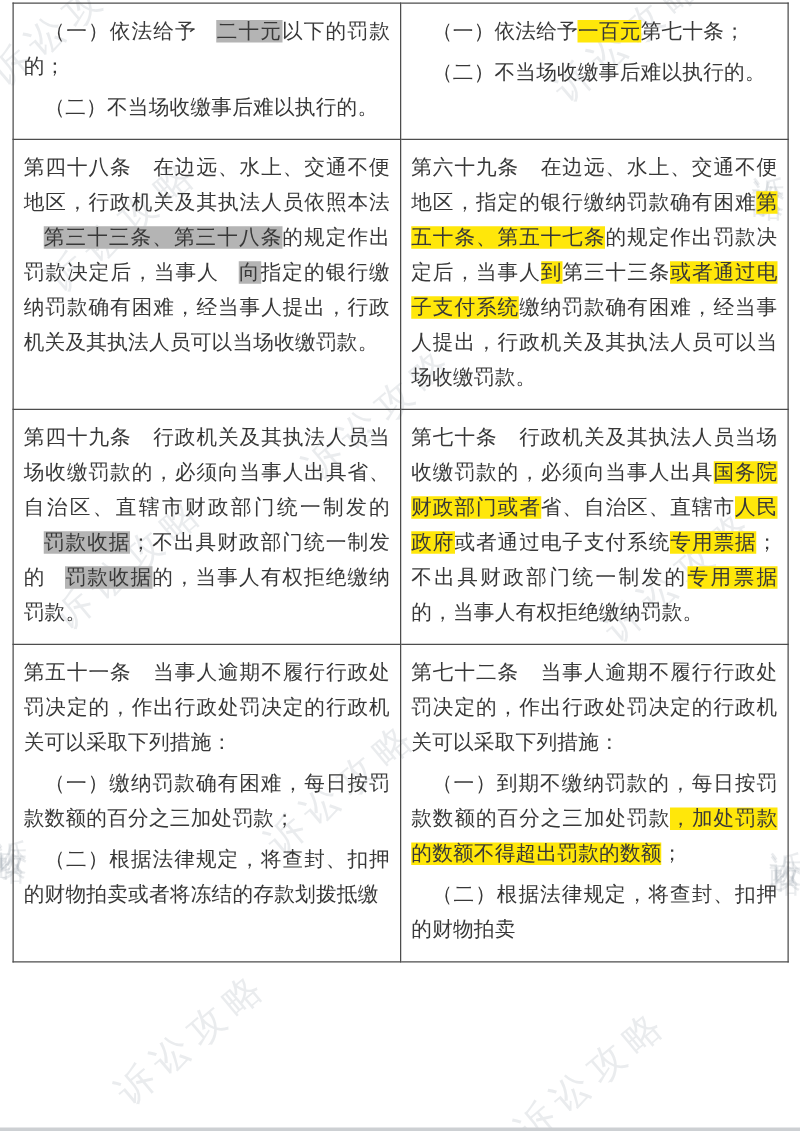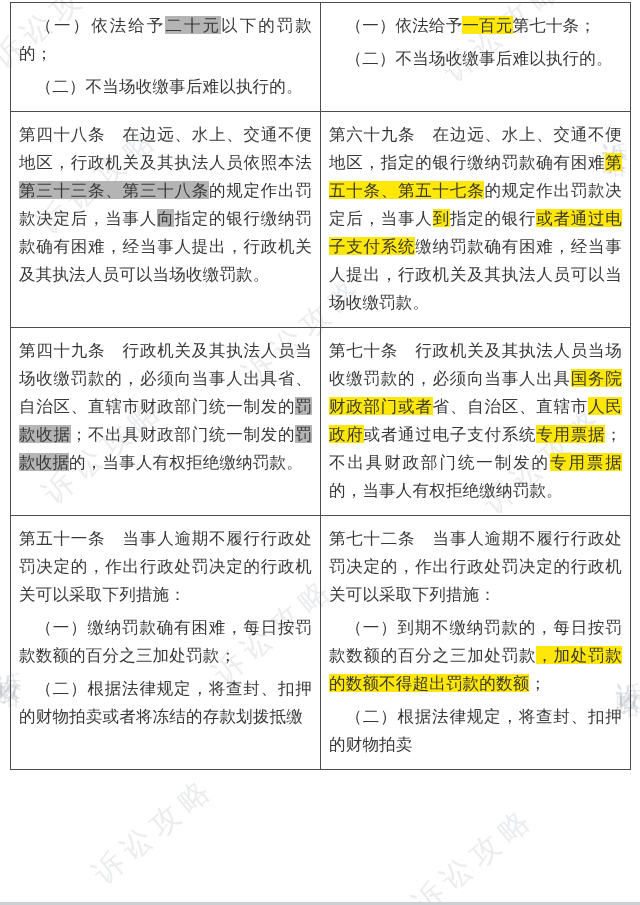--- a/index.html
+++ b/index.html
@@ -51,21 +51,21 @@
   }
   p.para{
     margin:5px 0;
     font-size:16.5px;
     line-height:28px;
     color:var(--text,#383838);
     text-align:justify;
     letter-spacing:0.2px;
   }
   p.para.item{ text-indent:1em; }
-  span.hl-old{ background:var(--hl-old,#b4b4b4); }
+  span.hl-old{ background:var(--hl-old,#b4b4b4);margin-left:16px; }
   span.hl-new{ background:var(--hl-new,#ffe70a); }
   .bottom-edge{
     position:absolute;
     left:0;bottom:0;
     width:640px;height:3px;
     background:#cdd0d3;
     z-index:2;
   }
 </style>
 </head>
@@ -96,21 +96,21 @@
           <td>
             <p class="para item"><span>（一）依法给予</span><span class="hl-new">一百元</span><span>第七十条；</span></p>
             <p class="para item"><span>（二）不当场收缴事后难以执行的。</span></p>
           </td>
         </tr>
         <tr>
           <td>
             <p class="para"><span>第四十八条　在边远、水上、交通不便地区，行政机关及其执法人员依照本法</span><span class="hl-old">第三十三条、第三十八条</span><span>的规定作出罚款决定后，当事人</span><span class="hl-old">向</span><span>指定的银行缴纳罚款确有困难，经当事人提出，行政机关及其执法人员可以当场收缴罚款。</span></p>
           </td>
           <td>
-            <p class="para"><span>第六十九条　在边远、水上、交通不便地区，指定的银行缴纳罚款确有困难</span><span class="hl-new">第五十条、第五十七条</span><span>的规定作出罚款决定后，当事人</span><span class="hl-new">到</span><span>指定的银行</span><span class="hl-new">或者通过电子支付系统</span><span>缴纳罚款确有困难，经当事人提出，行政机关及其执法人员可以当场收缴罚款。</span></p>
+            <p class="para"><span>第六十九条　在边远、水上、交通不便地区，指定的银行缴纳罚款确有困难</span><span class="hl-new">第五十条、第五十七条</span><span>的规定作出罚款决定后，当事人</span><span class="hl-new">到</span><span>第三十三条</span><span class="hl-new">或者通过电子支付系统</span><span>缴纳罚款确有困难，经当事人提出，行政机关及其执法人员可以当场收缴罚款。</span></p>
           </td>
         </tr>
         <tr>
           <td>
             <p class="para"><span>第四十九条　行政机关及其执法人员当场收缴罚款的，必须向当事人出具省、自治区、直辖市财政部门统一制发的</span><span class="hl-old">罚款收据</span><span>；不出具财政部门统一制发的</span><span class="hl-old">罚款收据</span><span>的，当事人有权拒绝缴纳罚款。</span></p>
           </td>
           <td>
             <p class="para"><span>第七十条　行政机关及其执法人员当场收缴罚款的，必须向当事人出具</span><span class="hl-new">国务院财政部门或者</span><span>省、自治区、直辖市</span><span class="hl-new">人民政府</span><span>或者通过电子支付系统</span><span class="hl-new">专用票据</span><span>；不出具财政部门统一制发的</span><span class="hl-new">专用票据</span><span>的，当事人有权拒绝缴纳罚款。</span></p>
           </td>
         </tr>

